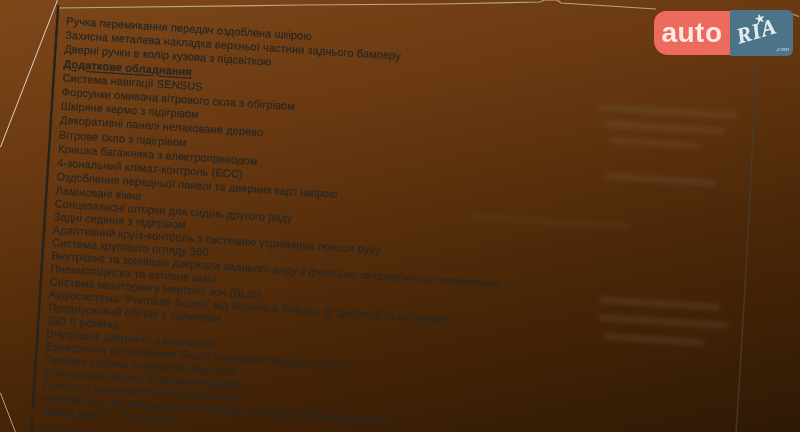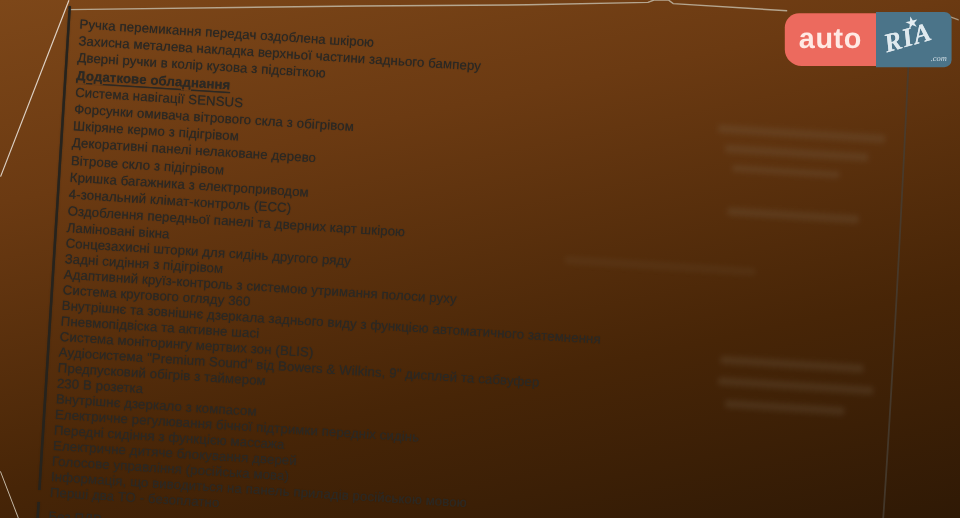--- a/index.html
+++ b/index.html
@@ -46,21 +46,21 @@
   .line.heading{font-weight:bold;text-decoration:underline;text-underline-offset:2px;}
   .line.partial{margin-top:7px;}
   
   .wire-svg{position:absolute;inset:0;pointer-events:none;}
   
   .logo{position:absolute;left:654px;top:10px;height:46px;display:flex;z-index:10;}
   .logo-auto{
     width:76px;height:44px;margin-top:1px;background:#ec6a5e;
     border-radius:12px 0 0 14px;
     display:flex;align-items:center;justify-content:center;
-    color:#ffeae4;font-size:24px;font-weight:600;letter-spacing:.5px;
+    color:#ffeae4;font-size:28px;font-weight:600;letter-spacing:.5px;
   }
   .logo-ria{
     position:relative;width:63px;height:46px;background:#4b7489;
     border-radius:0 6px 6px 0;overflow:hidden;
   }
   .ria-text{
     position:absolute;left:7px;top:14px;
     font-family:"Liberation Serif",serif;font-style:italic;font-weight:bold;
     font-size:22px;color:#dfe9ee;letter-spacing:1px;
     transform:rotate(-16deg);transform-origin:left center;

